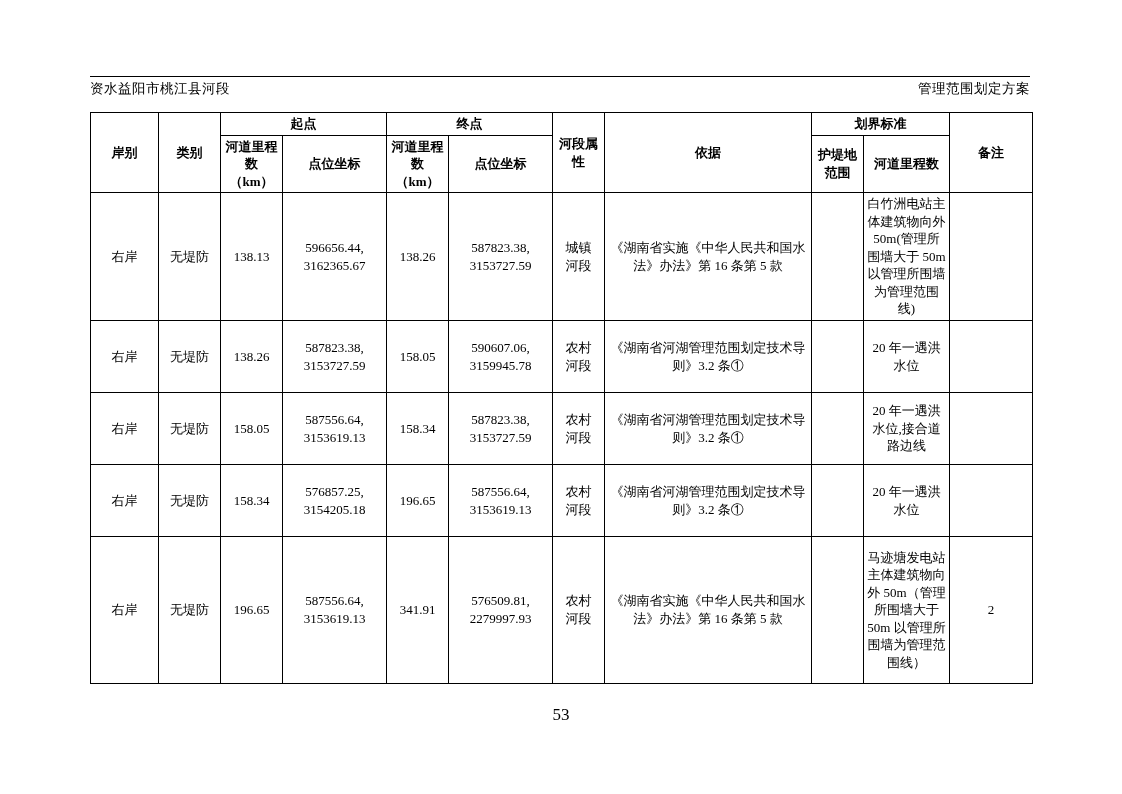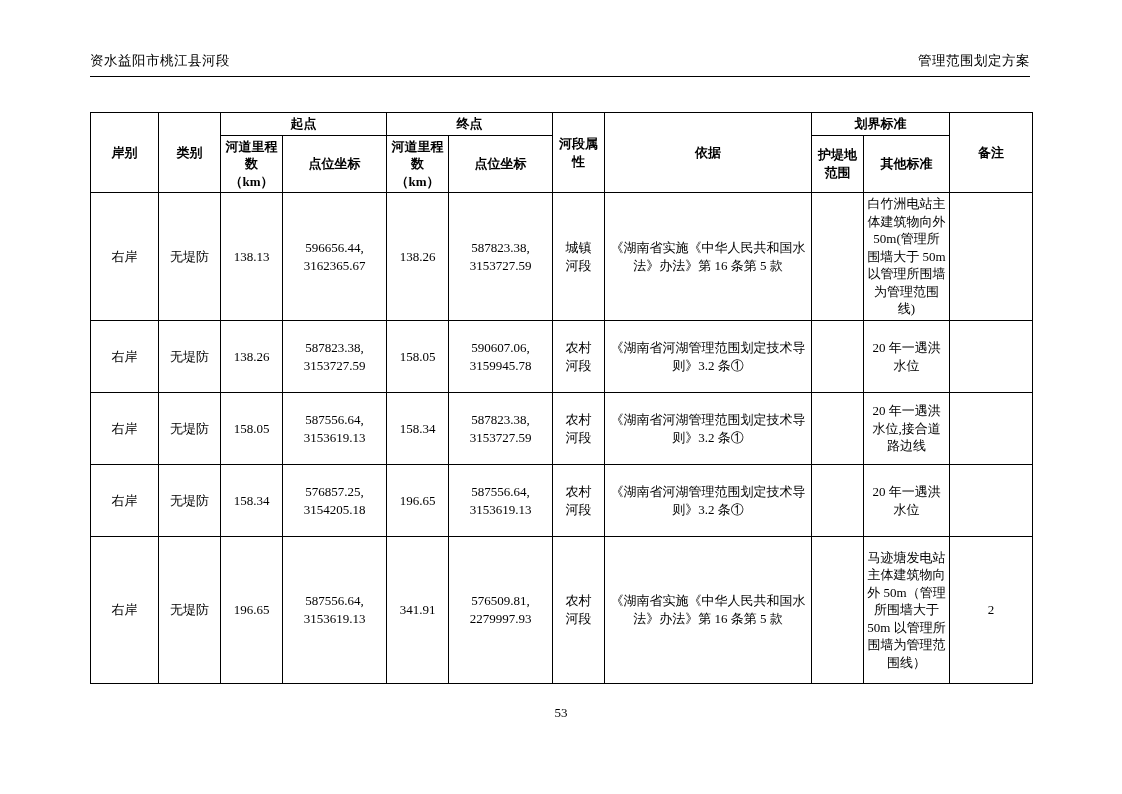--- a/index.html
+++ b/index.html
@@ -27,21 +27,21 @@
     left: 90px;
     top: 52px;
     width: 940px;
     display: flex;
     justify-content: space-between;
     align-items: flex-end;
     font-size: 13.5px;
     letter-spacing: 0.5px;
   }
   .header-left { white-space: nowrap; }
-  .header-right { white-space: nowrap; }
+  .header-right { white-space: nowrap; margin-top: 28px; }
   .header-rule {
     position: absolute;
     left: 90px;
     top: 76px;
     width: 940px;
     height: 1px;
     background: #000000;
   }
   
   .table-wrap {
@@ -99,21 +99,21 @@
   col.c9 { width: 52px; }
   col.c10 { width: 86px; }
   col.c11 { width: 83px; }
   
   .page-number {
     position: absolute;
     left: 0;
     top: 705px;
     width: 1122px;
     text-align: center;
-    font-size: 13px;
+    font-size: 17px;
   }
 </style>
 </head>
 <body>
 
 <div class="page">
 
   <div class="header">
     <div class="header-left">资水益阳市桃江县河段</div>
     <div class="header-right">管理范围划定方案</div>
@@ -145,21 +145,21 @@
           <th rowspan="2" class="h-norm">依据</th>
           <th colspan="2" class="h-norm">划界标准</th>
           <th rowspan="2" class="h-norm">备注</th>
         </tr>
         <tr>
           <th class="h-norm">河道里程数（km）</th>
           <th class="h-norm">点位坐标</th>
           <th class="h-norm">河道里程数（km）</th>
           <th class="h-norm">点位坐标</th>
           <th class="narrow-text">护堤地范围</th>
-          <th class="h-norm">其他标准</th>
+          <th class="h-norm">河道里程数</th>
         </tr>
       </thead>
       <tbody>
 
         <tr style="height:122px;">
           <td>右岸</td>
           <td>无堤防</td>
           <td>138.13</td>
           <td class="cell-multi">596656.44,
 3162365.67</td>

